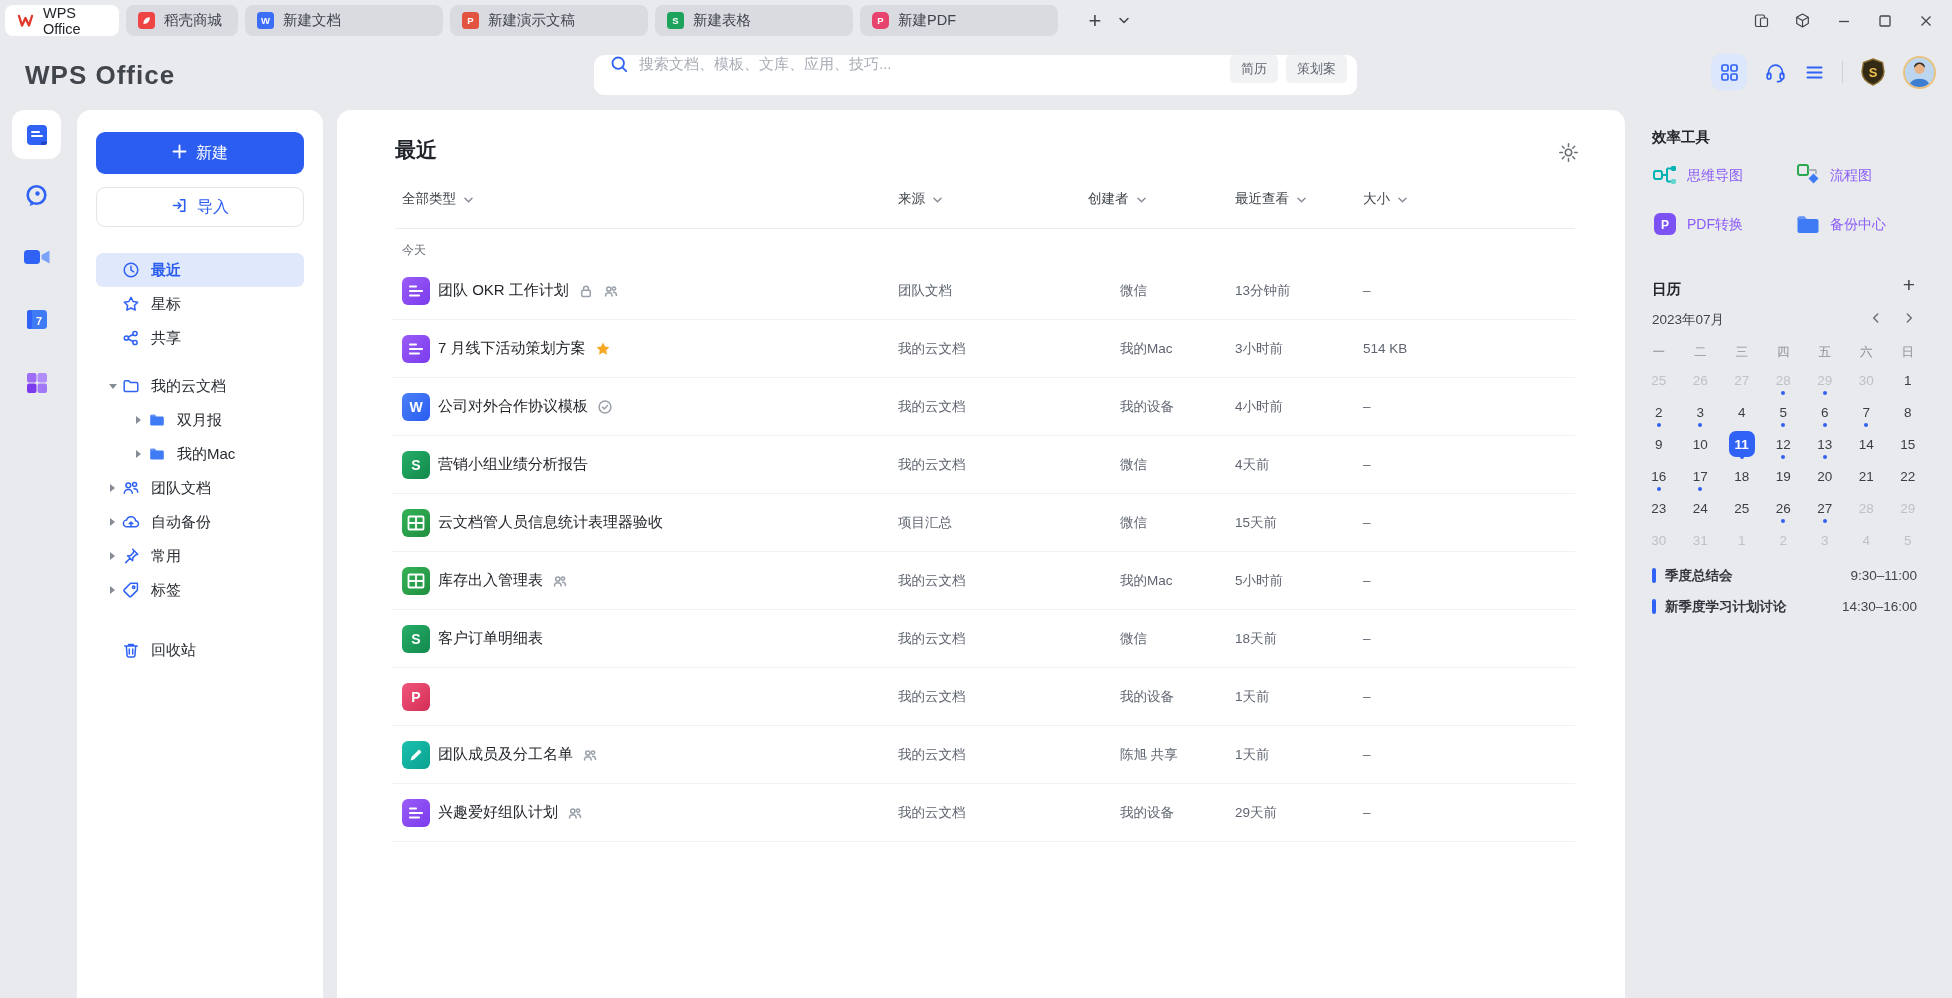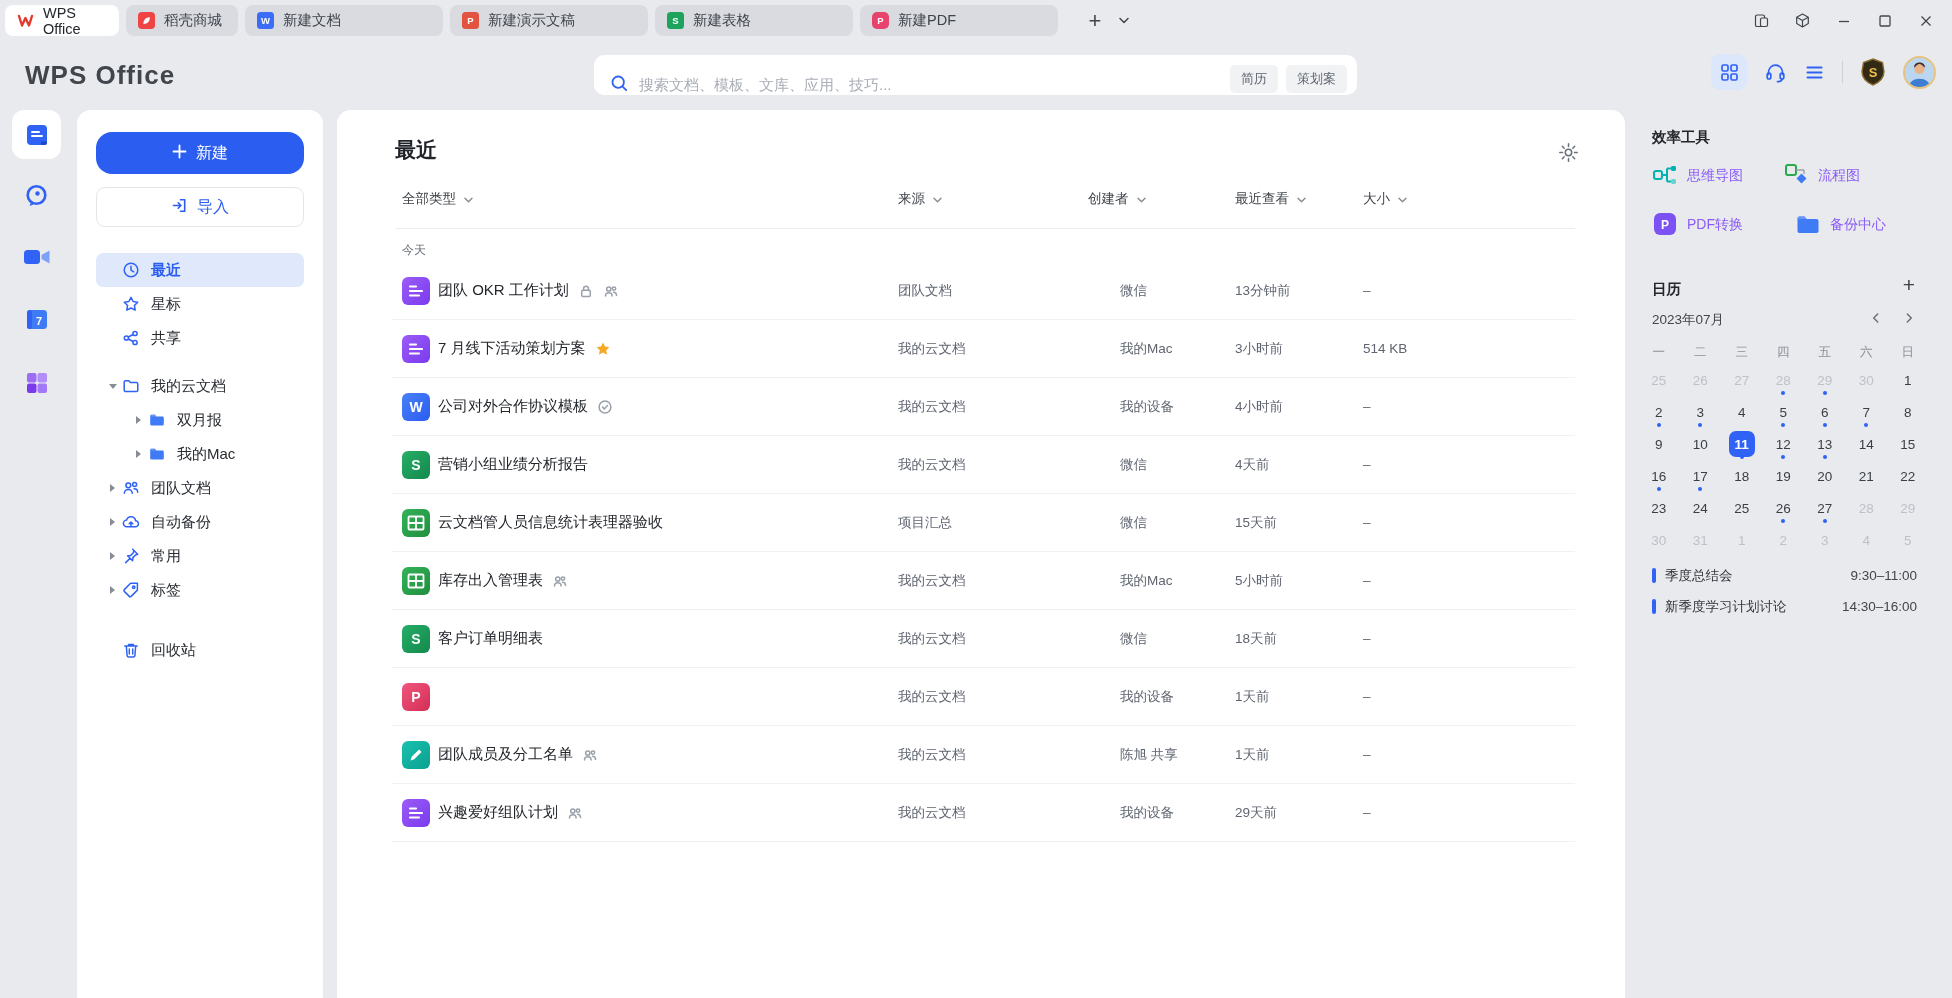--- a/index.html
+++ b/index.html
@@ -20,38 +20,38 @@
   .tab.w114{width:114px}.tab.w112{width:112px}.tab.w198{width:198px}
   .tab-ic { display:flex; width:17px; height:17px; align-items:center; justify-content:center; flex:none; }
   .tab-plus { margin-left:16px; font-size:22px; color:#41464c; font-weight:400; width:28px; text-align:center; }
   .tab-caret { margin-left:2px; display:flex; align-items:center; }
   .win-controls { position:absolute; right:6px; top:0; height:41px; display:flex; }
   .wc { width:41px; height:41px; display:flex; align-items:center; justify-content:center; }
   
   .header { position:absolute; top:41px; left:0; width:1952px; height:67px; }
   .logo { position:absolute; left:25px; top:19px; font-size:26px; font-weight:600; letter-spacing:1px; color:#41464c; }
   .searchbar { position:absolute; left:594px; top:14px; width:763px; height:40px; background:#fff; border-radius:10px;
-               display:flex; align-items:flex-end; padding:0 10px 2px 16px; }
+               display:flex; align-items:flex-start; padding:0 10px 12px 16px; }
   .searchbar input { border:none; outline:none; flex:1; font-size:15px; color:#23262b; margin-left:10px;
                      font-family:"Liberation Sans",sans-serif; background:transparent; }
   .searchbar input::placeholder { color:#a9aeb6; }
   .stag { background:#f1f2f4; border-radius:5px; padding:5px 11px; font-size:13px; color:#5f6570; margin-left:8px; }
   .hdr-right { position:absolute; right:16px; top:13px; display:flex; align-items:center; gap:17px; }
   .grid-btn { width:36px; height:36px; background:#dce7fb; border-radius:9px; display:flex; align-items:center; justify-content:center; }
   .hdr-ic { display:flex; align-items:center; justify-content:center; }
   .hdr-div { width:1px; height:22px; background:#cdd0d6; }
   .avatar { width:33px; height:33px; border-radius:50%; border:2px solid #eac27d; overflow:hidden; background:#bcd6ef; }
   
   .rail { position:absolute; left:0; top:108px; width:73px; height:890px; }
   .rail-box { position:absolute; left:12px; top:2px; width:49px; height:49px; background:#fff; border-radius:12px; }
   .rail-item { position:absolute; left:0; width:73px; display:flex; justify-content:center; }
   
   .nav-card { position:absolute; left:77px; top:110px; width:246px; height:888px; background:#fff;
               border-radius:14px 14px 0 0; padding:22px 19px 0; }
-  .btn-new { height:42px; border-radius:16px; background:#2b5df0; color:#fff; font-size:16px;
+  .btn-new { height:42px; border-radius:9px; background:#2b5df0; color:#fff; font-size:16px;
              display:flex; align-items:center; justify-content:center; gap:9px; }
   .btn-import { height:40px; margin-top:13px; border-radius:9px; background:#fff; border:1px solid #e3e5e9;
                 color:#2b5df0; font-size:16px; display:flex; align-items:center; justify-content:center; gap:9px; }
   .nav-list { margin-top:26px; }
   .nav-item { display:flex; align-items:center; height:34px; border-radius:7px; padding-left:8px; font-size:15px; color:#282c32; }
   .nav-item.active { background:#dfe9fb; color:#2b5df0; font-weight:bold; }
   .nav-item.indent { padding-left:34px;align-items:center; }
   .nav-item.gap { margin-top:14px; }
   .nav-item.biggap { margin-top:26px; }
   .exp { width:17px; display:flex; align-items:center; justify-content:center; flex:none; }
@@ -94,21 +94,21 @@
   .calgrid { position:absolute; left:1px; top:254px; display:grid; grid-template-columns:repeat(7,41.5px); grid-auto-rows:32px; }
   .cday { position:relative; display:flex; align-items:center; justify-content:center; font-size:13.5px; color:#3a3f46; }
   .cday.muted { color:#bdc1c8; }
   .cday.dot::after { content:""; position:absolute; bottom:1px; left:50%; margin-left:-2px; width:4px; height:4px;
                      border-radius:2px; background:#2f62f5; }
   .cday.sel .num { width:26px; height:26px; background:#2f62f5; color:#fff; border-radius:7px;
                    display:flex; align-items:center; justify-content:center; font-weight:bold; }
   .events { position:absolute; left:15px; right:16px; top:450px; }
   .event { position:relative; height:31px; display:flex; align-items:center; }
   .ebar { width:4px; height:15px; border-radius:2px; background:#2f62f5; flex:none; }
-  .etitle { margin-left:9px; font-size:13.5px; color:#33373d; }
+  .etitle { margin-left:9px; font-size:13.5px; color:#33373d;font-weight:bold; }
   .etime { position:absolute; right:0; font-size:13.5px; color:#41464c; }
 </style>
 </head>
 <body>
 
 <div class="titlebar">
   <div class="tabstrip">
       <div class="tab w114 active">
         <span class="tab-ic">
           <svg width="17" height="17" viewBox="0 0 17 17" fill="none" stroke="#e23b2e" stroke-width="1.5" stroke-linecap="round" stroke-linejoin="round">
@@ -667,21 +667,21 @@
   <div id="tools">
       <div class="tool" style="left: 15px; top: 52px;">
         <span><svg width="26" height="26" viewBox="0 0 26 26" fill="none" stroke="#00b2b2" stroke-width="2">
             <rect x="2" y="9" width="8" height="8" rx="2"></rect>
             <path d="M10 13h5M15 6.5h4M15 19.5h4M15 13v-6.5M15 13v6.5"></path>
             <rect x="19" y="4" width="5" height="5" rx="1.4" fill="#00b2b2" stroke="none"></rect>
             <rect x="19" y="17" width="5" height="5" rx="1.4" fill="#66d4cf" stroke="none"></rect>
           </svg></span>
         <span>思维导图</span>
       </div>
-      <div class="tool" style="left: 146px; top: 52px;">
+      <div class="tool" style="left: 158px; top: 52px;">
         <span><svg width="26" height="26" viewBox="0 0 26 26" fill="none">
             <rect x="3" y="3" width="10" height="10" rx="2" stroke="#2aa84f" stroke-width="2"></rect>
             <path d="M18.5 11.5l5 5-5 5-5-5z" fill="#3f7bf5"></path>
             <path d="M13 8h8M21 8v4" stroke="#9aa1aa" stroke-width="1.4"></path>
           </svg></span>
         <span>流程图</span>
       </div>
       <div class="tool" style="left: 15px; top: 101px;">
         <span><svg width="26" height="26" viewBox="0 0 26 26">
             <rect x="2" y="2" width="22" height="22" rx="6" fill="#7c52f5"></rect>

